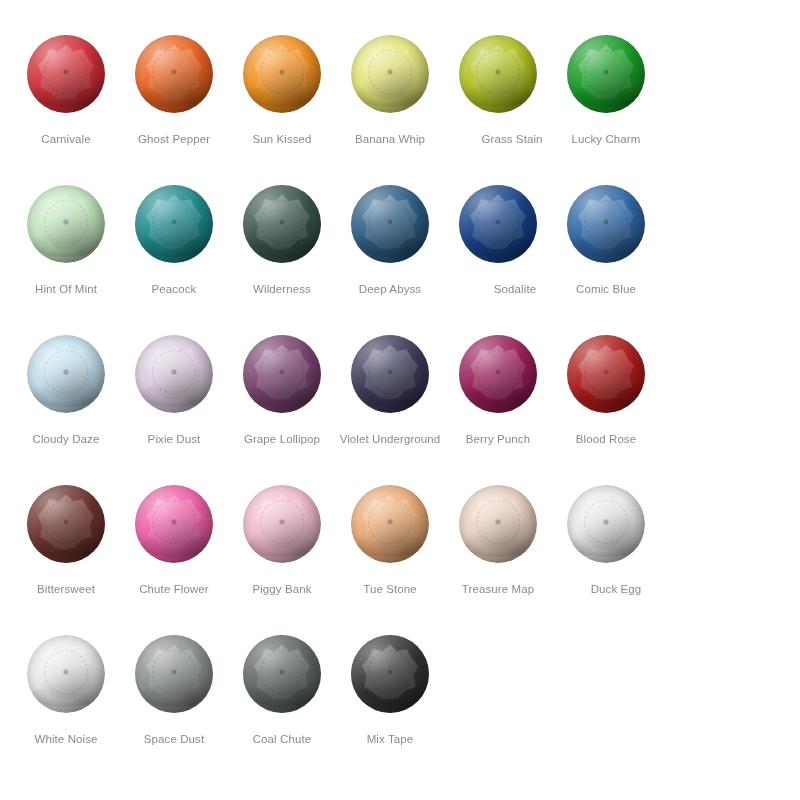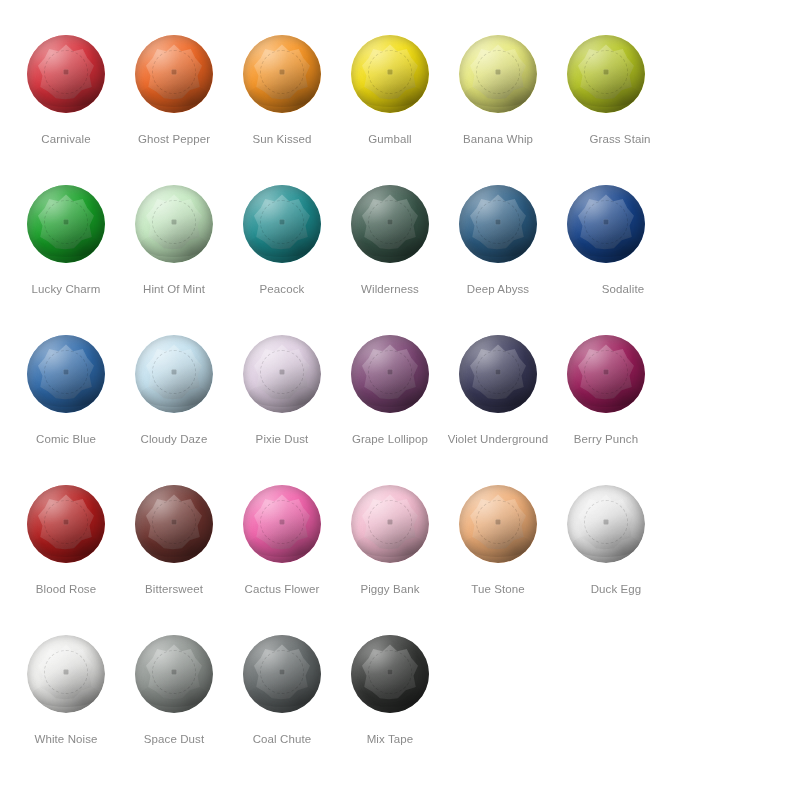--- a/index.html
+++ b/index.html
@@ -204,34 +204,20 @@
           <span class="disc-emboss-ring"></span>
           <span class="disc-pip"></span>
           <span class="disc-lip"></span>
           <span class="disc-rim"></span>
         </div>
       </div>
       <div class="swatch-label" style="color: rgb(138, 138, 138);">Sun Kissed</div>
     </div>
     <div class="swatch-cell">
       <div class="swatch-disc-wrap">
-        <div class="swatch-disc" style="background-color: rgb(242, 221, 16);">
-          <span class="disc-sheen"></span>
-          <span class="disc-cap"></span>
-          <span class="disc-cap-shade"></span>
-          <span class="disc-emboss-ring"></span>
-          <span class="disc-pip"></span>
-          <span class="disc-lip"></span>
-          <span class="disc-rim"></span>
-        </div>
-      </div>
-      <div class="swatch-label" style="color: rgb(138, 138, 138);">Gumball</div>
-    </div>
-    <div class="swatch-cell">
-      <div class="swatch-disc-wrap">
         <div class="swatch-disc" style="background-color: rgb(230, 232, 122);">
           <span class="disc-sheen"></span>
           <span class="disc-cap"></span>
           <span class="disc-cap-shade"></span>
           <span class="disc-emboss-ring"></span>
           <span class="disc-pip"></span>
           <span class="disc-lip"></span>
           <span class="disc-rim"></span>
         </div>
       </div>
@@ -452,21 +438,21 @@
         <div class="swatch-disc" style="background-color: rgb(242, 97, 171);">
           <span class="disc-sheen"></span>
           <span class="disc-cap"></span>
           <span class="disc-cap-shade"></span>
           <span class="disc-emboss-ring"></span>
           <span class="disc-pip"></span>
           <span class="disc-lip"></span>
           <span class="disc-rim"></span>
         </div>
       </div>
-      <div class="swatch-label" style="color: rgb(138, 138, 138);">Cactus Flower</div>
+      <div class="swatch-label" style="color: rgb(138, 138, 138);">Chute Flower</div>
     </div>
     <div class="swatch-cell">
       <div class="swatch-disc-wrap">
         <div class="swatch-disc" style="background-color: rgb(244, 188, 208);">
           <span class="disc-sheen"></span>
           <span class="disc-cap"></span>
           <span class="disc-cap-shade"></span>
           <span class="disc-emboss-ring"></span>
           <span class="disc-pip"></span>
           <span class="disc-lip"></span>
@@ -484,20 +470,34 @@
           <span class="disc-emboss-ring"></span>
           <span class="disc-pip"></span>
           <span class="disc-lip"></span>
           <span class="disc-rim"></span>
         </div>
       </div>
       <div class="swatch-label" style="color: rgb(138, 138, 138);">Tue Stone</div>
     </div>
     <div class="swatch-cell">
       <div class="swatch-disc-wrap">
+        <div class="swatch-disc" style="background-color: rgb(236, 211, 194);">
+          <span class="disc-sheen"></span>
+          <span class="disc-cap"></span>
+          <span class="disc-cap-shade"></span>
+          <span class="disc-emboss-ring"></span>
+          <span class="disc-pip"></span>
+          <span class="disc-lip"></span>
+          <span class="disc-rim"></span>
+        </div>
+      </div>
+      <div class="swatch-label" style="color: rgb(138, 138, 138);">Treasure Map</div>
+    </div>
+    <div class="swatch-cell">
+      <div class="swatch-disc-wrap">
         <div class="swatch-disc" style="background-color: rgb(233, 233, 233);">
           <span class="disc-sheen"></span>
           <span class="disc-cap"></span>
           <span class="disc-cap-shade"></span>
           <span class="disc-emboss-ring"></span>
           <span class="disc-pip"></span>
           <span class="disc-lip"></span>
           <span class="disc-rim"></span>
         </div>
       </div>

